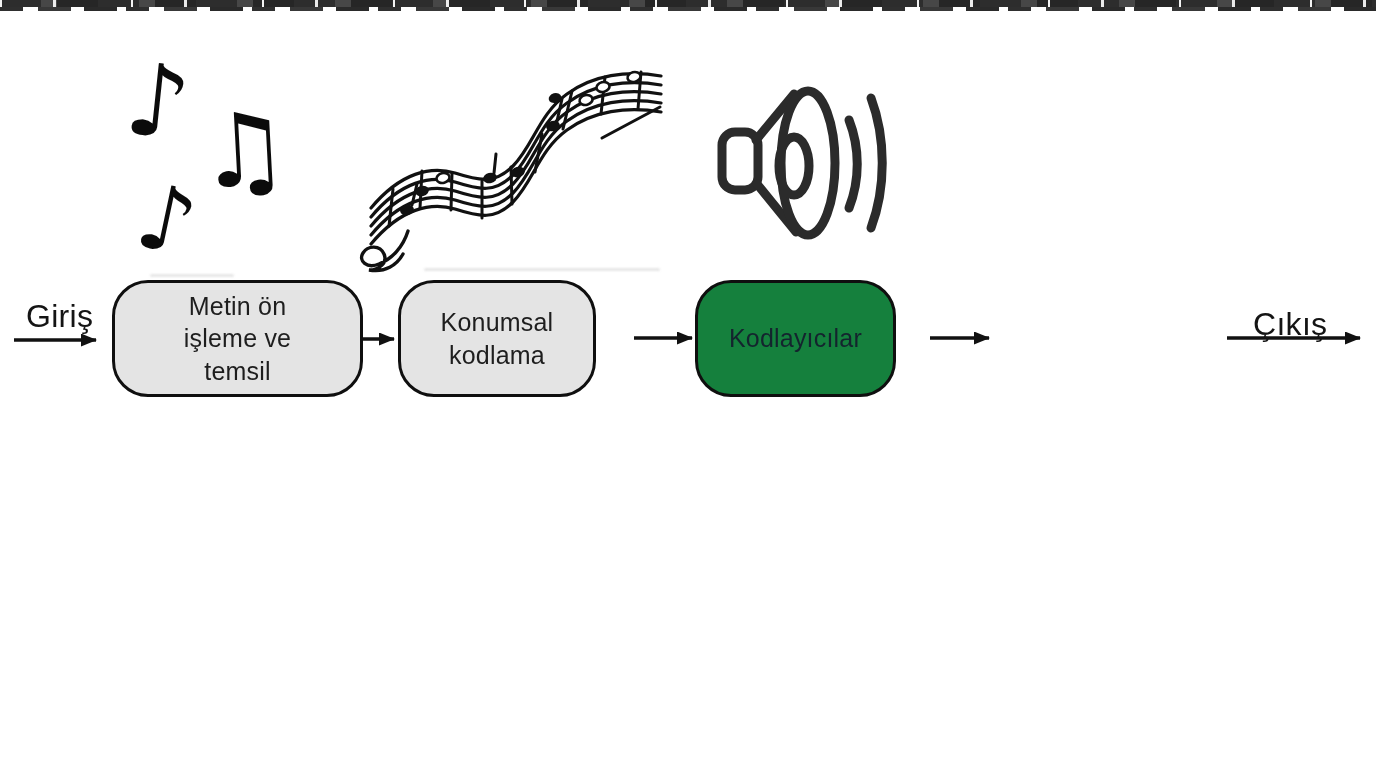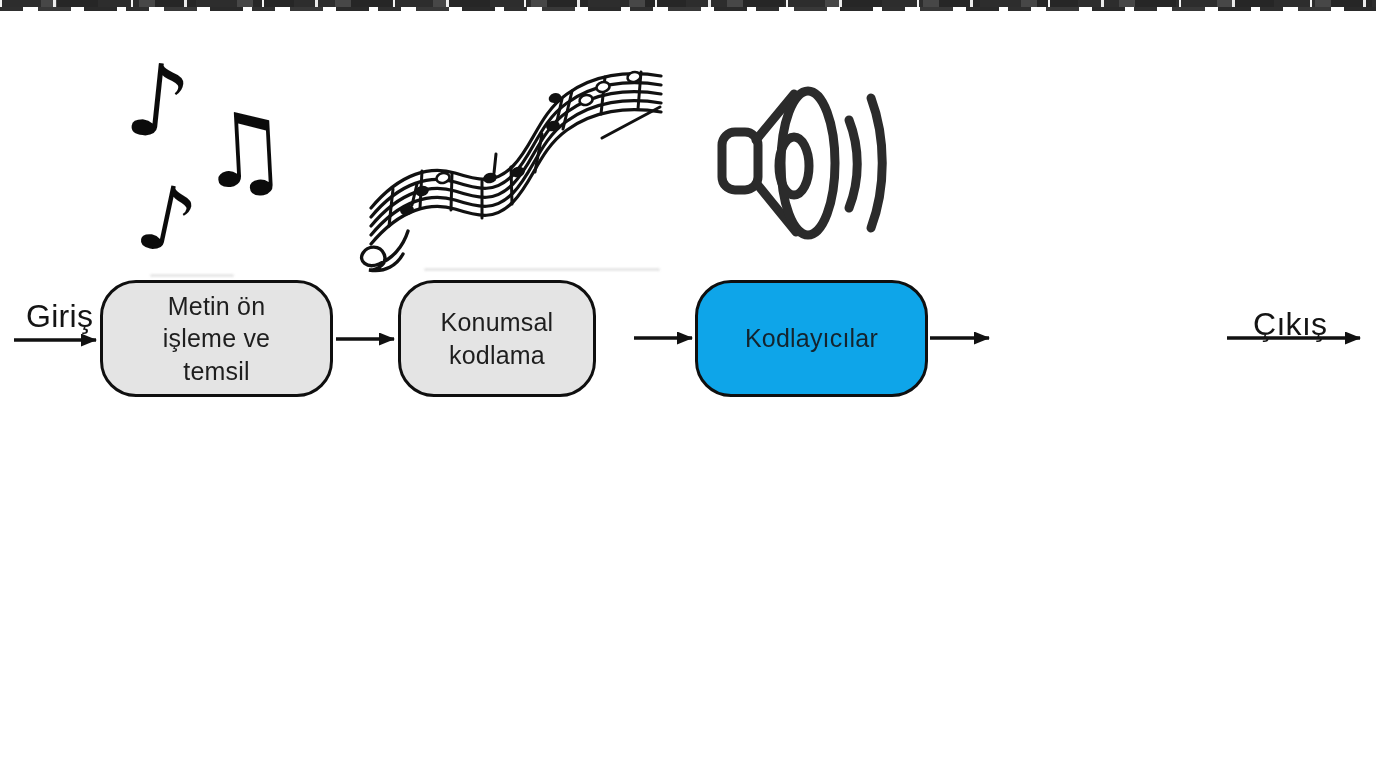--- a/index.html
+++ b/index.html
@@ -63,23 +63,23 @@
     box-sizing: border-box;
     background: #e4e4e4;
     border: 3px solid #0f0f0f;
     border-radius: 36px;
     display: flex; align-items: center; justify-content: center;
     text-align: center;
     font-size: 25px; font-weight: 500; line-height: 1.3;
     color: #1e1e1e;
     letter-spacing: .2px;
   }
-  .box-1 { left: 100px; width: 233px; }
+  .box-1 { left: 112px; width: 251px; }
   .box-2 { left: 398px; width: 198px; }
-  .box-3 { left: 695px; width: 233px; background: #0ea5e9; color: #14242e; }
+  .box-3 { left: 695px; width: 201px; background: #15803d; color: #14242e; }
   .box-4 { left: 993px; width: 232px; }
   .box-1 .box-text { max-width: 140px; }
   .box-2 .box-text { max-width: 140px; }
 
   
   .io-label {
     position: absolute;
     font-size: 32px; font-weight: 500; color: #141414;
     letter-spacing: .3px;
   }

